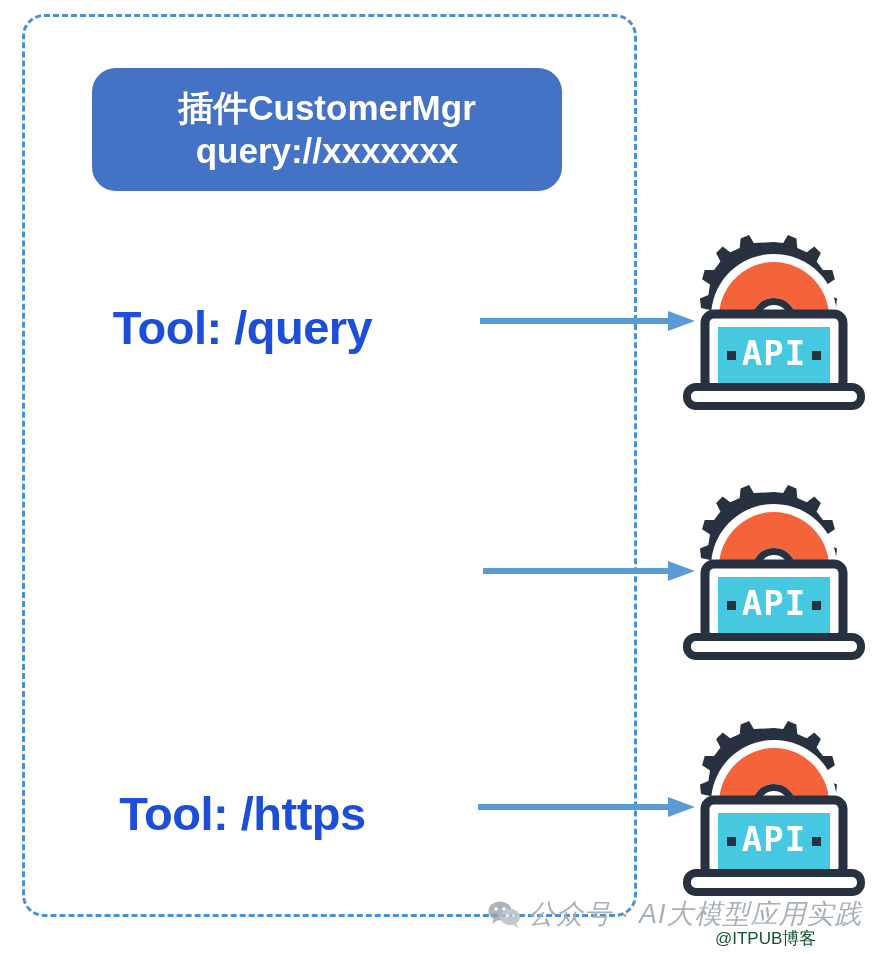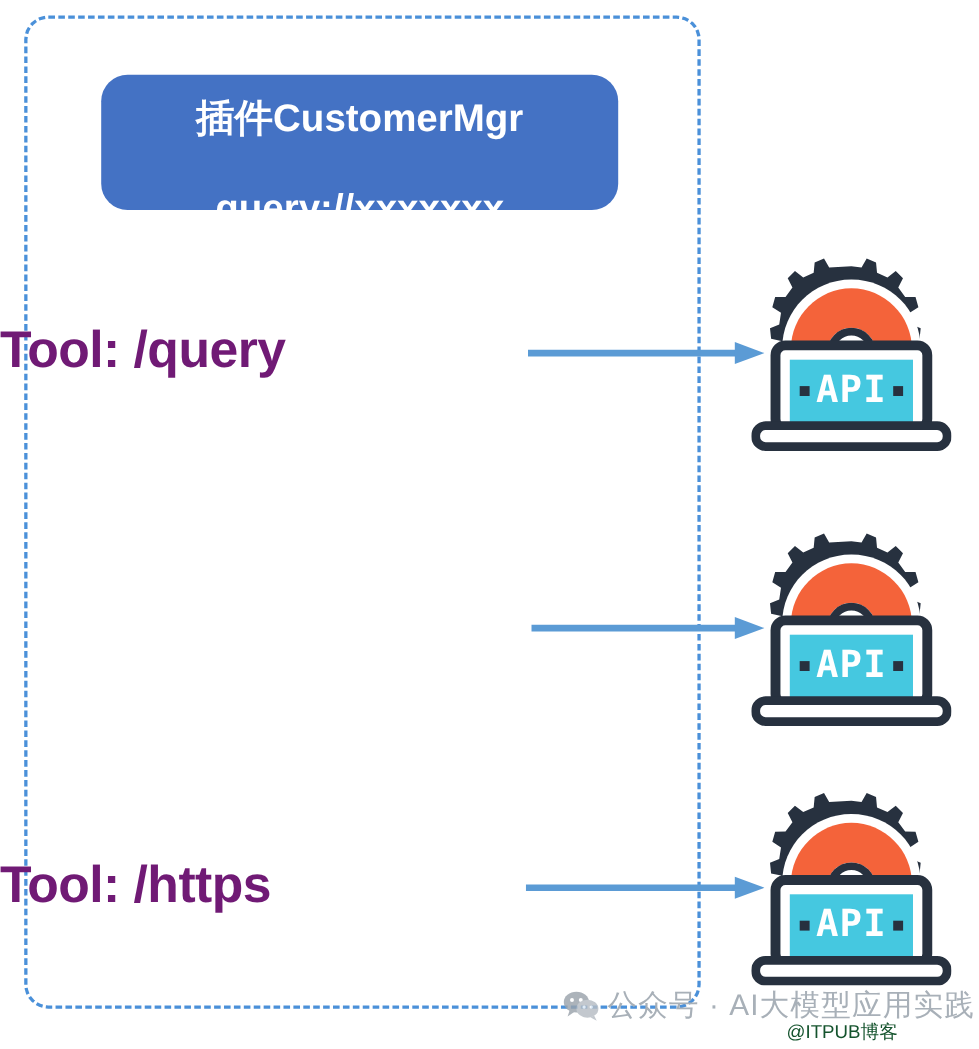--- a/index.html
+++ b/index.html
@@ -50,43 +50,42 @@
     justify-content: center;
     box-sizing: border-box;
   }
   .plugin-card .line {
     color: #ffffff;
     font-size: 35px;
     font-weight: bold;
     line-height: 1.22;
     letter-spacing: 0px;
     white-space: nowrap;
-    margin-top: 39px;
   }
 
   
   .tool-row {
     position: absolute;
     left: 0;
     width: 890px;
     height: 180px;
   }
   .tool-row.r0 { top: 232px; }
   .tool-row.r1 { top: 482px; }
   .tool-row.r2 { top: 718px; }
 
   .tool-label {
     position: absolute;
     left: 0;
-    top: 58px;
+    top: 68px;
     width: 485px;
-    text-align: left;
+    text-align: center;
     font-size: 47px;
     font-weight: bold;
-    color: #701a75;
+    color: #1d4ed8;
     letter-spacing: -0.5px;
     white-space: nowrap;
   }
 
   
   .arrow {
     position: absolute;
     top: 78px;
     height: 22px;
   }
@@ -99,25 +98,26 @@
     position: absolute;
     left: 683px;
     top: 0px;
     width: 182px;
     height: 178px;
   }
 
   
   .watermark {
     position: absolute;
-    left: 512px;
+    left: 488px;
     top: 896px;
     display: flex;
     align-items: center;
     gap: 6px;
+    font-style: italic;
   }
   .wm-logo {
     width: 34px;
     height: 30px;
     flex: 0 0 auto;
     opacity: 0.82;
   }
   .wm-text {
     font-size: 27px;
     color: #a8b0b8;

